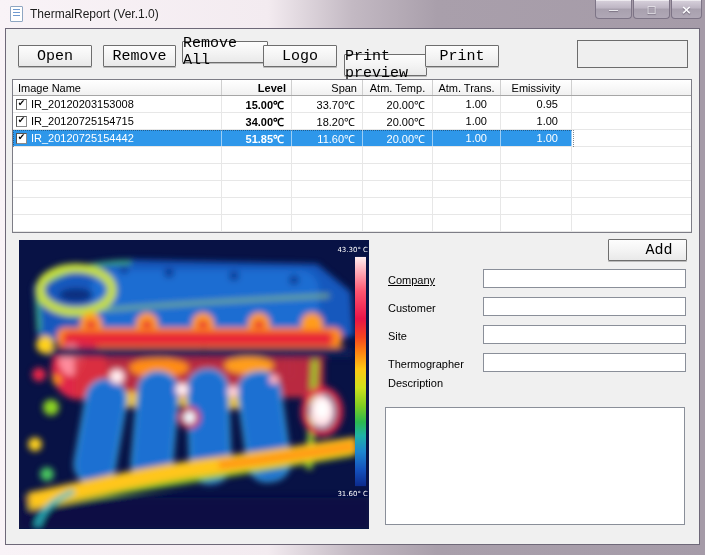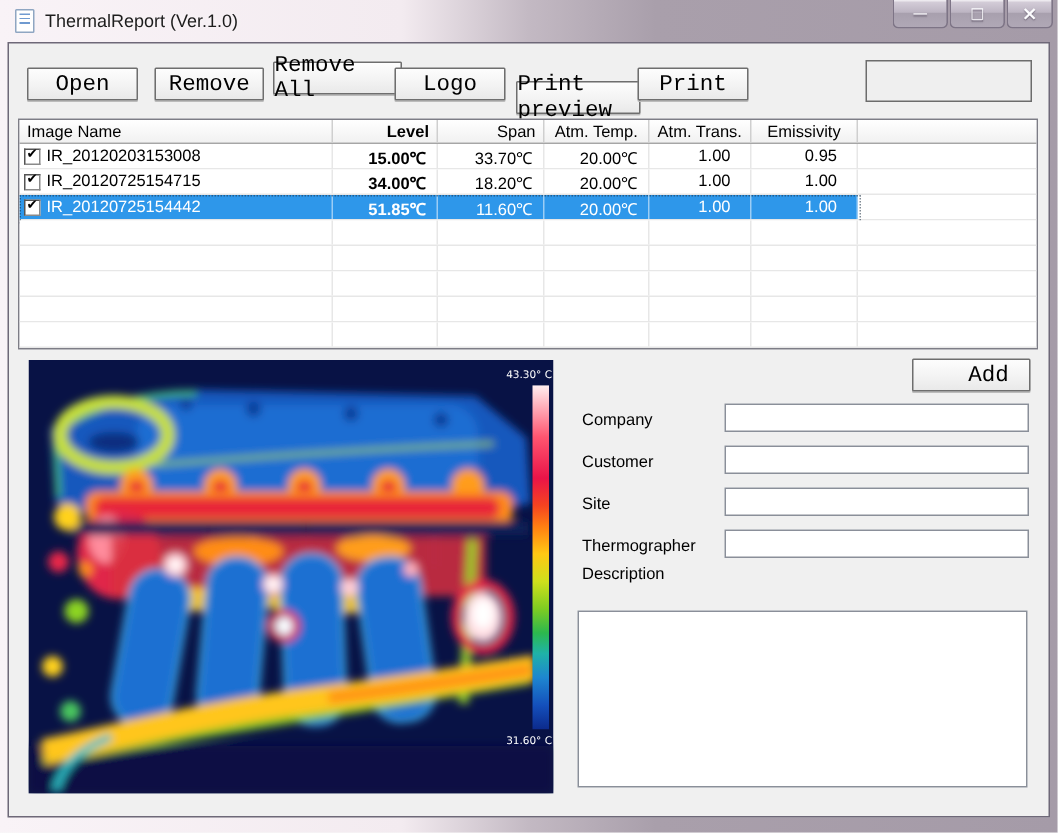--- a/index.html
+++ b/index.html
@@ -59,21 +59,21 @@
   .row.selected::after { content:""; position:absolute; left:0; top:0; width:559px; height:17px;
     border:1px dotted rgba(25,45,65,.55); pointer-events:none; }
   .cb { width:11px; height:11px; background:#fff; flex:0 0 auto;
     border:1px solid #8a8a8a; border-top-color:#545454; border-left-color:#545454;
     display:flex; align-items:center; justify-content:center; }
   .cb span { font-family:"DejaVu Sans", sans-serif; font-size:9px; line-height:1; color:#000; margin-top:-1px; }
   
   .thermal { position:absolute; left:19px; top:240px; width:350px; height:289px; }
   
   .flabel { position:absolute; left:388px; font-size:11px; color:#000; }
-  .lab-company{top:274px;} .lab-customer{top:302px;} .lab-site{top:330px;} .lab-thermographer{top:358px;}
+  .lab-company{top:274px;text-decoration:underline;} .lab-customer{top:302px;} .lab-site{top:330px;} .lab-thermographer{top:358px;}
   .lab-description{top:377px;}
   .tinput { position:absolute; left:483px; width:203px; height:19px; background:#fff;
     border:1px solid #8a8f99; font-family:inherit; font-size:11px; padding:0 3px; }
   .in-company{top:269px;} .in-customer{top:297px;} .in-site{top:325px;} .in-thermographer{top:353px;}
   .tarea { position:absolute; left:385px; top:407px; width:300px; height:118px; background:#fff;
     border:1px solid #8a8f99; font-family:inherit; font-size:11px; padding:2px 3px; resize:none; }
 </style>
 </head>
 <body>
 

